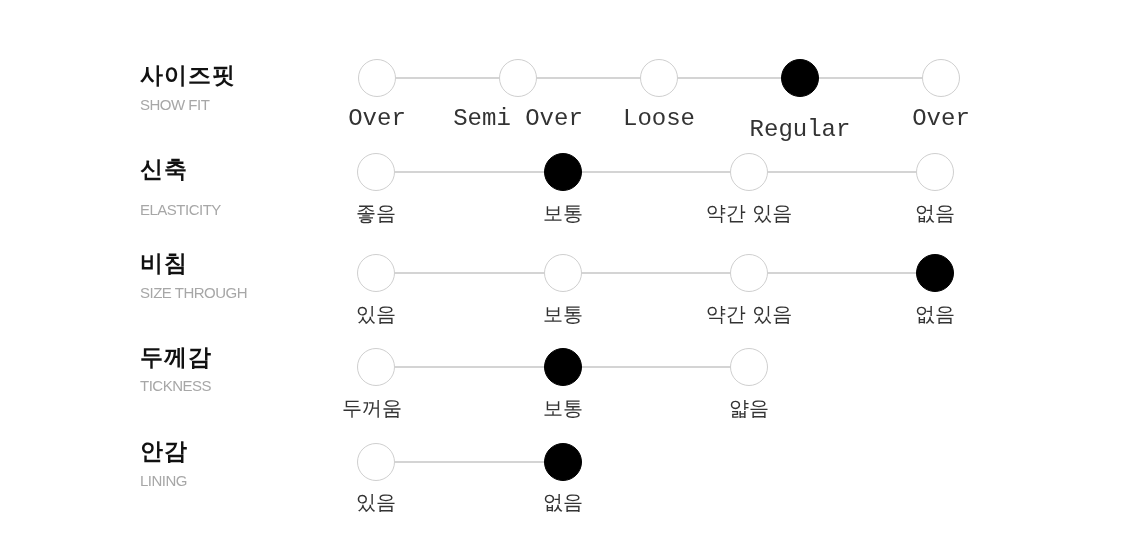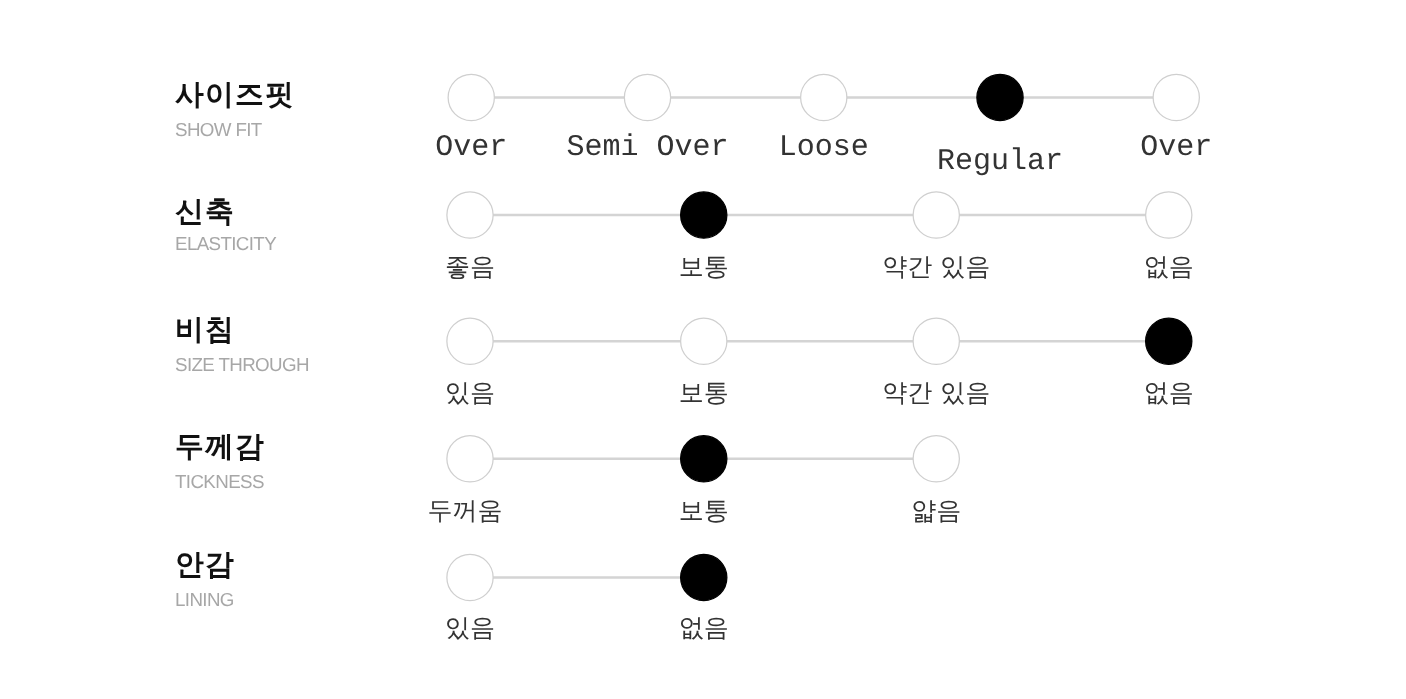--- a/index.html
+++ b/index.html
@@ -53,21 +53,21 @@
     <div class="dot" style="left:922px; top:59px"></div>
     <div class="opt-label" style="left:377px; top:105px">Over</div>
     <div class="opt-label" style="left:518px; top:105px">Semi Over</div>
     <div class="opt-label" style="left:659px; top:105px">Loose</div>
     <div class="opt-label" style="left:800px; top:116px">Regular</div>
     <div class="opt-label" style="left:941px; top:105px">Over</div>
   </div>
 
   <div>
     <div class="row-title" style="top:154px">신축</div>
-    <div class="row-sub" style="top:187px">ELASTICITY</div>
+    <div class="row-sub" style="top:201px">ELASTICITY</div>
     <div class="track" style="left:376px; width:559px; top:171px"></div>
     <div class="dot" style="left:357px; top:153px"></div>
     <div class="dot active" style="left:544px; top:153px"></div>
     <div class="dot" style="left:730px; top:153px"></div>
     <div class="dot" style="left:916px; top:153px"></div>
     <div class="opt-label kr" style="left:376px; top:200px">좋음</div>
     <div class="opt-label kr" style="left:563px; top:200px">보통</div>
     <div class="opt-label kr" style="left:749px; top:200px">약간 있음</div>
     <div class="opt-label kr" style="left:935px; top:200px">없음</div>
   </div>

